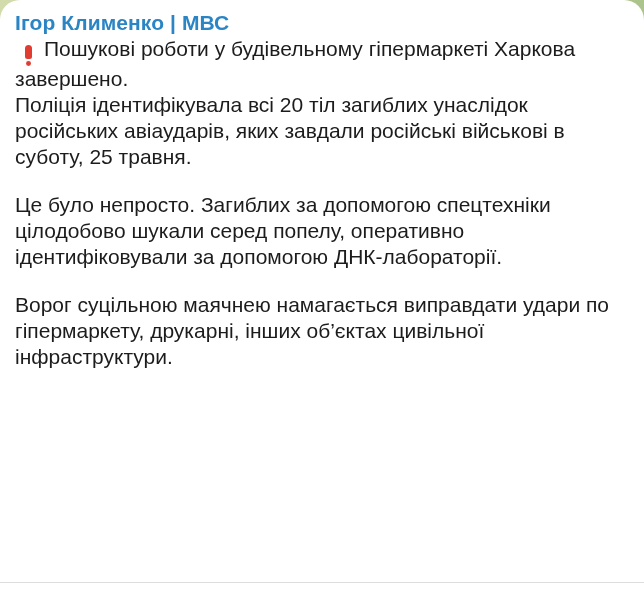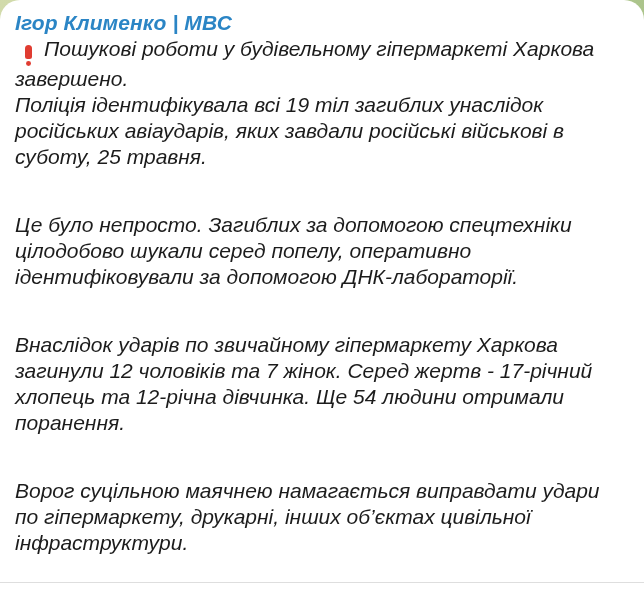--- a/index.html
+++ b/index.html
@@ -3,21 +3,20 @@
 <meta charset="utf-8">
 <style>
   html, body { margin: 0; padding: 0; }
   .screen {
     position: relative;
     width: 644px;
     height: 592px;
     overflow: hidden;
     background: linear-gradient(100deg, #d2dbab 0%, #c0d09c 35%, #a6c187 100%);
     font-family: "Liberation Sans", sans-serif;
-    font-style: italic;
   }
   .bubble {
     position: absolute;
     left: 0; top: 0; right: 0; bottom: 0;
     background: #ffffff;
     border-radius: 20px 20px 0 0;
     box-sizing: border-box;
     padding: 10px 20px 0 15px;
   }
   .channel-title {
@@ -28,21 +27,21 @@
     letter-spacing: 0.1px;
     cursor: pointer;
   }
   .msg p {
     margin: 0;
     font-size: 21px;
     line-height: 26px;
     color: #1c1c1c;
     white-space: pre-line;
   }
-  .msg p + p { margin-top: 42px; }
+  .msg p + p { margin-top: 22px; }
   .excl {
     display: inline-flex;
     flex-direction: column;
     align-items: center;
     width: 17px;
     height: 21px;
     margin: 0 7px 0 5px;
     vertical-align: -3px;
   }
   .excl .bar {
@@ -69,21 +68,20 @@
 </head>
 <body>
 
 <div class="screen">
   <div class="bubble">
 
     <div class="channel-title">Ігор Клименко | МВС</div>
 
     <div class="msg">
       <p><span class="excl"><span class="bar"></span><span class="dot"></span></span><span>Пошукові роботи у будівельному гіпермаркеті Харкова завершено.
-Поліція ідентифікувала всі 19 тіл загиблих унаслідок російських авіаударів, яких завдали російські військові в суботу, 25 травня.</span></p>
+Поліція ідентифікувала всі 20 тіл загиблих унаслідок російських авіаударів, яких завдали російські військові в суботу, 25 травня.</span></p>
       <p>Це було непросто. Загиблих за допомогою спецтехніки цілодобово шукали серед попелу, оперативно ідентифіковували за допомогою ДНК-лабораторії.</p>
-      <p>Внаслідок ударів по звичайному гіпермаркету Харкова загинули 12 чоловіків та 7 жінок. Серед жертв - 17-річний хлопець та 12-річна дівчинка. Ще 54 людини отримали поранення.</p>
       <p>Ворог суцільною маячнею намагається виправдати удари по гіпермаркету, друкарні, інших об’єктах цивільної інфраструктури.</p>
     </div>
 
     <div class="bottom-divider"></div>
   </div>
 </div>
 
 </body></html>

